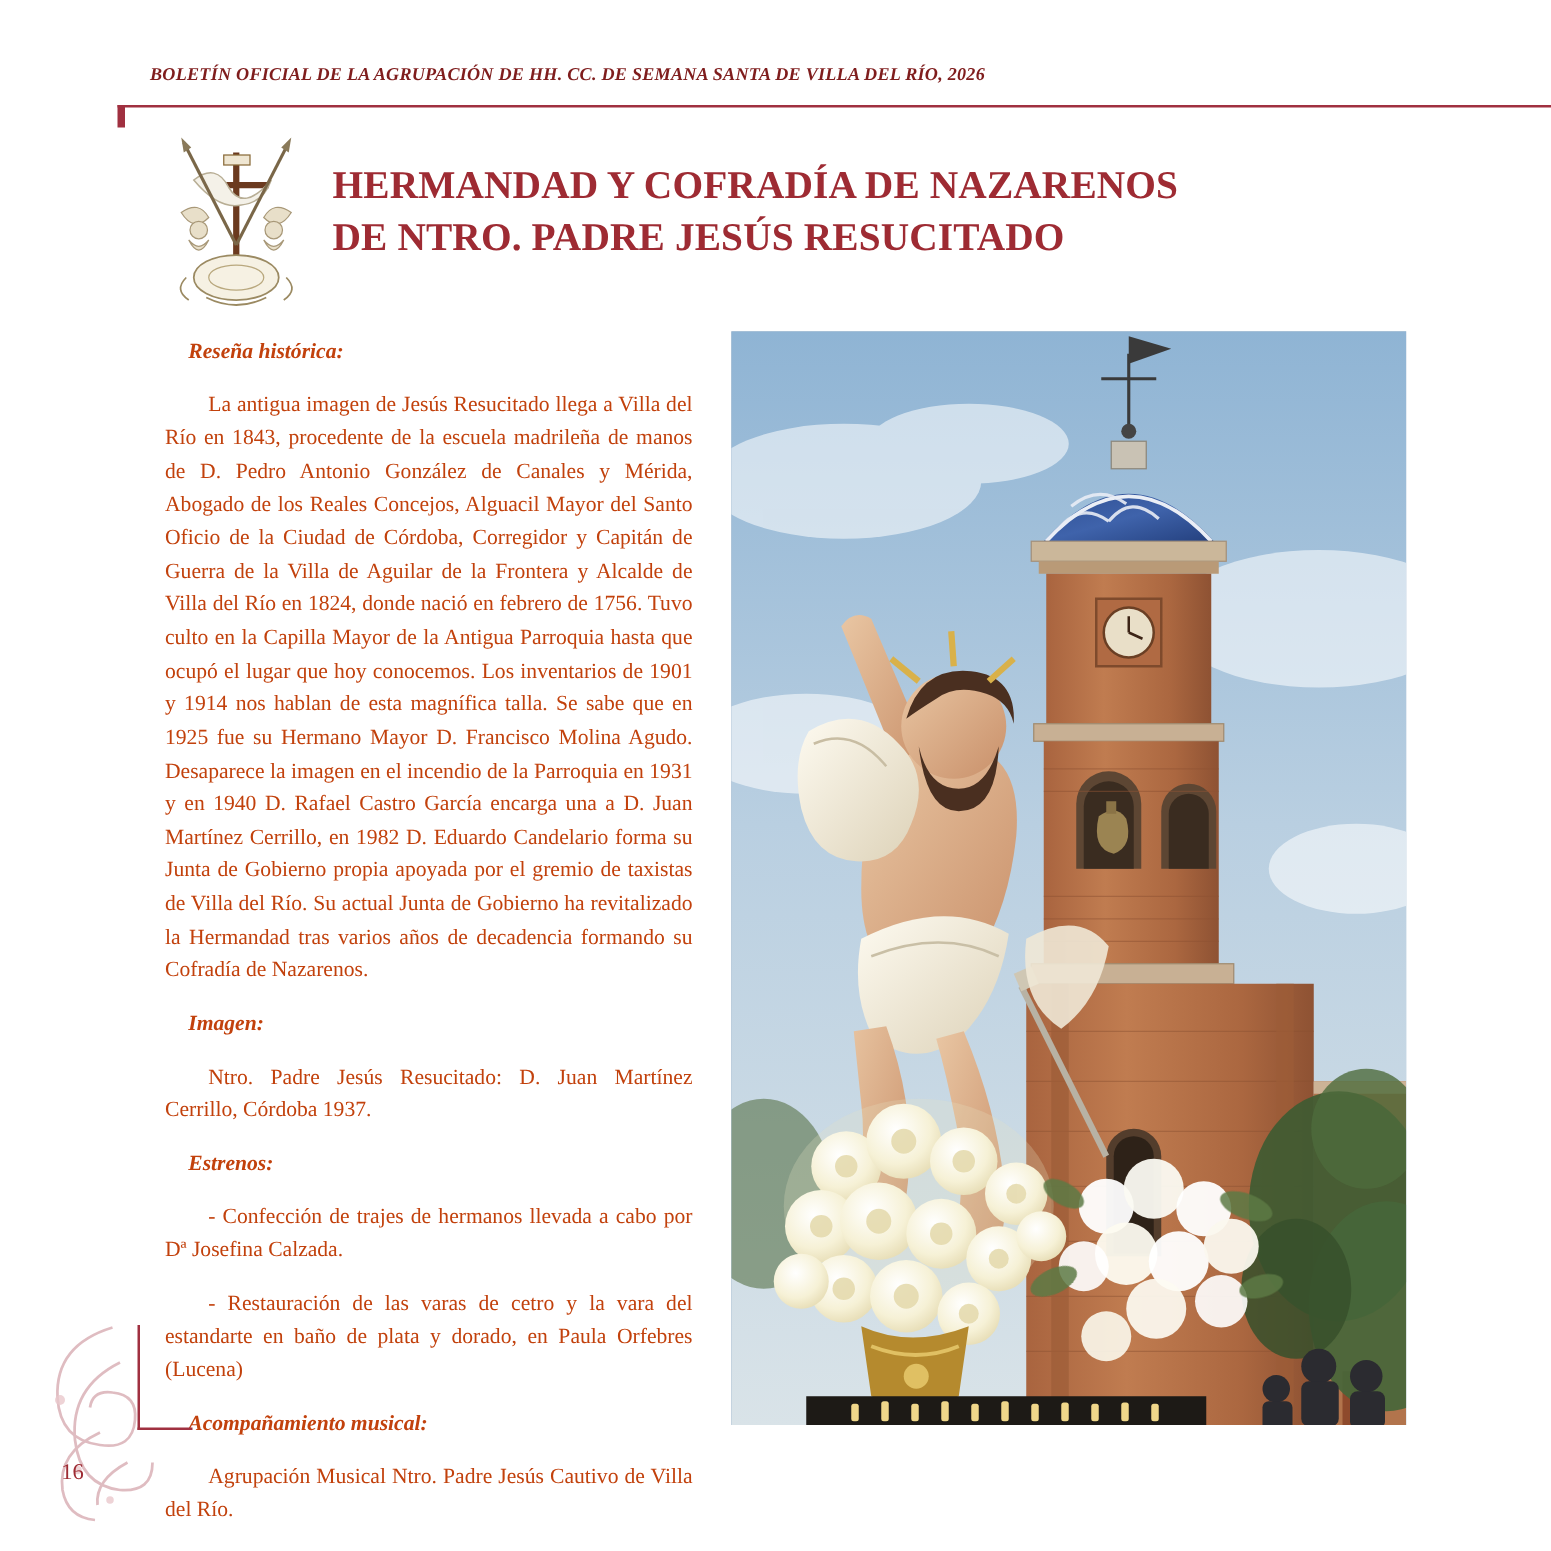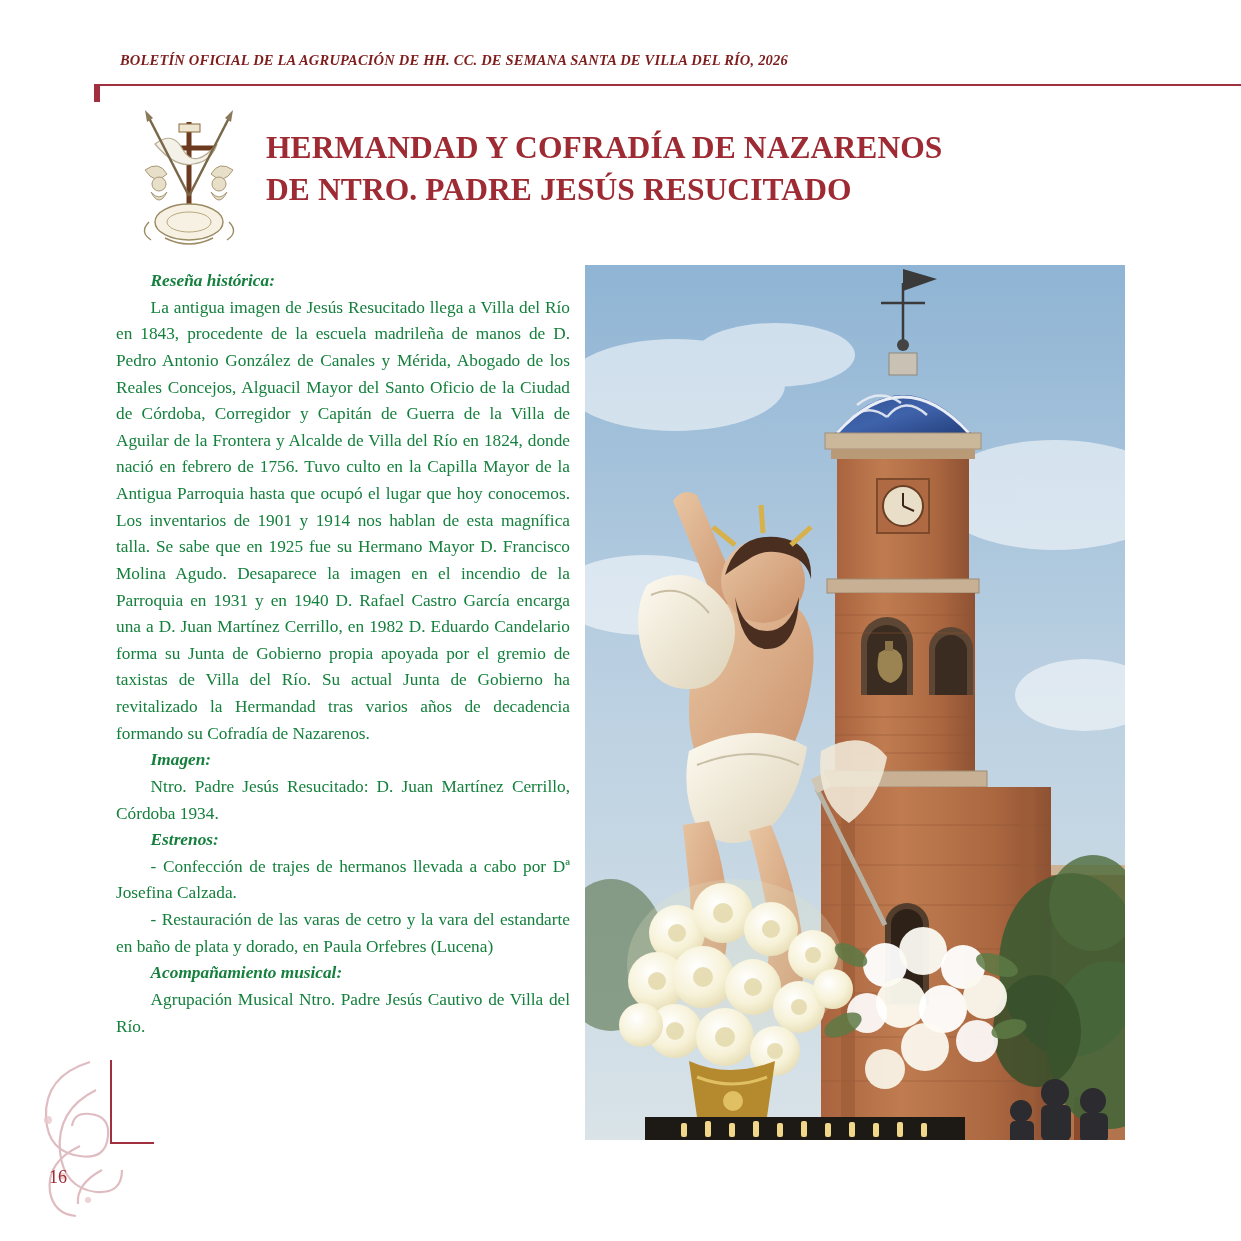--- a/index.html
+++ b/index.html
@@ -73,24 +73,24 @@
 
   
   .col {
     position: absolute;
     left: 116px;
     top: 268px;
     width: 454px;
     font-size: 17.3px;
     line-height: 1.54;
     text-align: justify;
-    color: #15803d;
+    color: #c2410c;
   }
   .col p {
-    margin: 0;
+    margin: 16px;
     text-indent: 2.0em;
     hyphens: auto;
   }
   .col .subhead {
     margin: 0;
     text-indent: 2.0em;
     font-weight: bold;
     font-style: italic;
     font-size: 17.3px;
   }
@@ -196,21 +196,21 @@
 
 <h1 class="title">
   <span>HERMANDAD Y COFRADÍA DE NAZARENOS</span><br>
   <span>DE NTRO. PADRE JESÚS RESUCITADO</span>
 </h1>
 
 <div class="col">
   <p class="subhead">Reseña histórica:</p>
   <p>La antigua imagen de Jesús Resucitado llega a Villa del Río en 1843, procedente de la escuela madrileña de manos de D. Pedro Antonio González de Canales y Mérida, Abogado de los Reales Concejos, Alguacil Mayor del Santo Oficio de la Ciudad de Córdoba, Corregidor y Capitán de Guerra de la Villa de Aguilar de la Frontera y Alcalde de Villa del Río en 1824, donde nació en febrero de 1756. Tuvo culto en la Capilla Mayor de la Antigua Parroquia hasta que ocupó el lugar que hoy conocemos. Los inventarios de 1901 y 1914 nos hablan de esta magnífica talla. Se sabe que en 1925 fue su Hermano Mayor D. Francisco Molina Agudo. Desaparece la imagen en el incendio de la Parroquia en 1931 y en 1940 D. Rafael Castro García encarga una a D. Juan Martínez Cerrillo, en 1982 D. Eduardo Candelario forma su Junta de Gobierno propia apoyada por el gremio de taxistas de Villa del Río. Su actual Junta de Gobierno ha revitalizado la Hermandad tras varios años de decadencia formando su Cofradía de Nazarenos.</p>
   <p class="subhead">Imagen:</p>
-  <p>Ntro. Padre Jesús Resucitado: D. Juan Martínez Cerrillo, Córdoba 1934.</p>
+  <p>Ntro. Padre Jesús Resucitado: D. Juan Martínez Cerrillo, Córdoba 1937.</p>
   <p class="subhead">Estrenos:</p>
   <p class="dash">- Confección de trajes de hermanos llevada a cabo por Dª Josefina Calzada.</p>
   <p class="dash">- Restauración de las varas de cetro y la vara del estandarte en baño de plata y dorado, en Paula Orfebres (Lucena)</p>
   <p class="subhead">Acompañamiento musical:</p>
   <p>Agrupación Musical Ntro. Padre Jesús Cautivo de Villa del Río.</p>
 </div>
 
 <div class="photo">
   <svg viewBox="0 0 540 875" width="540" height="875" xmlns="http://www.w3.org/2000/svg">
     <defs>

